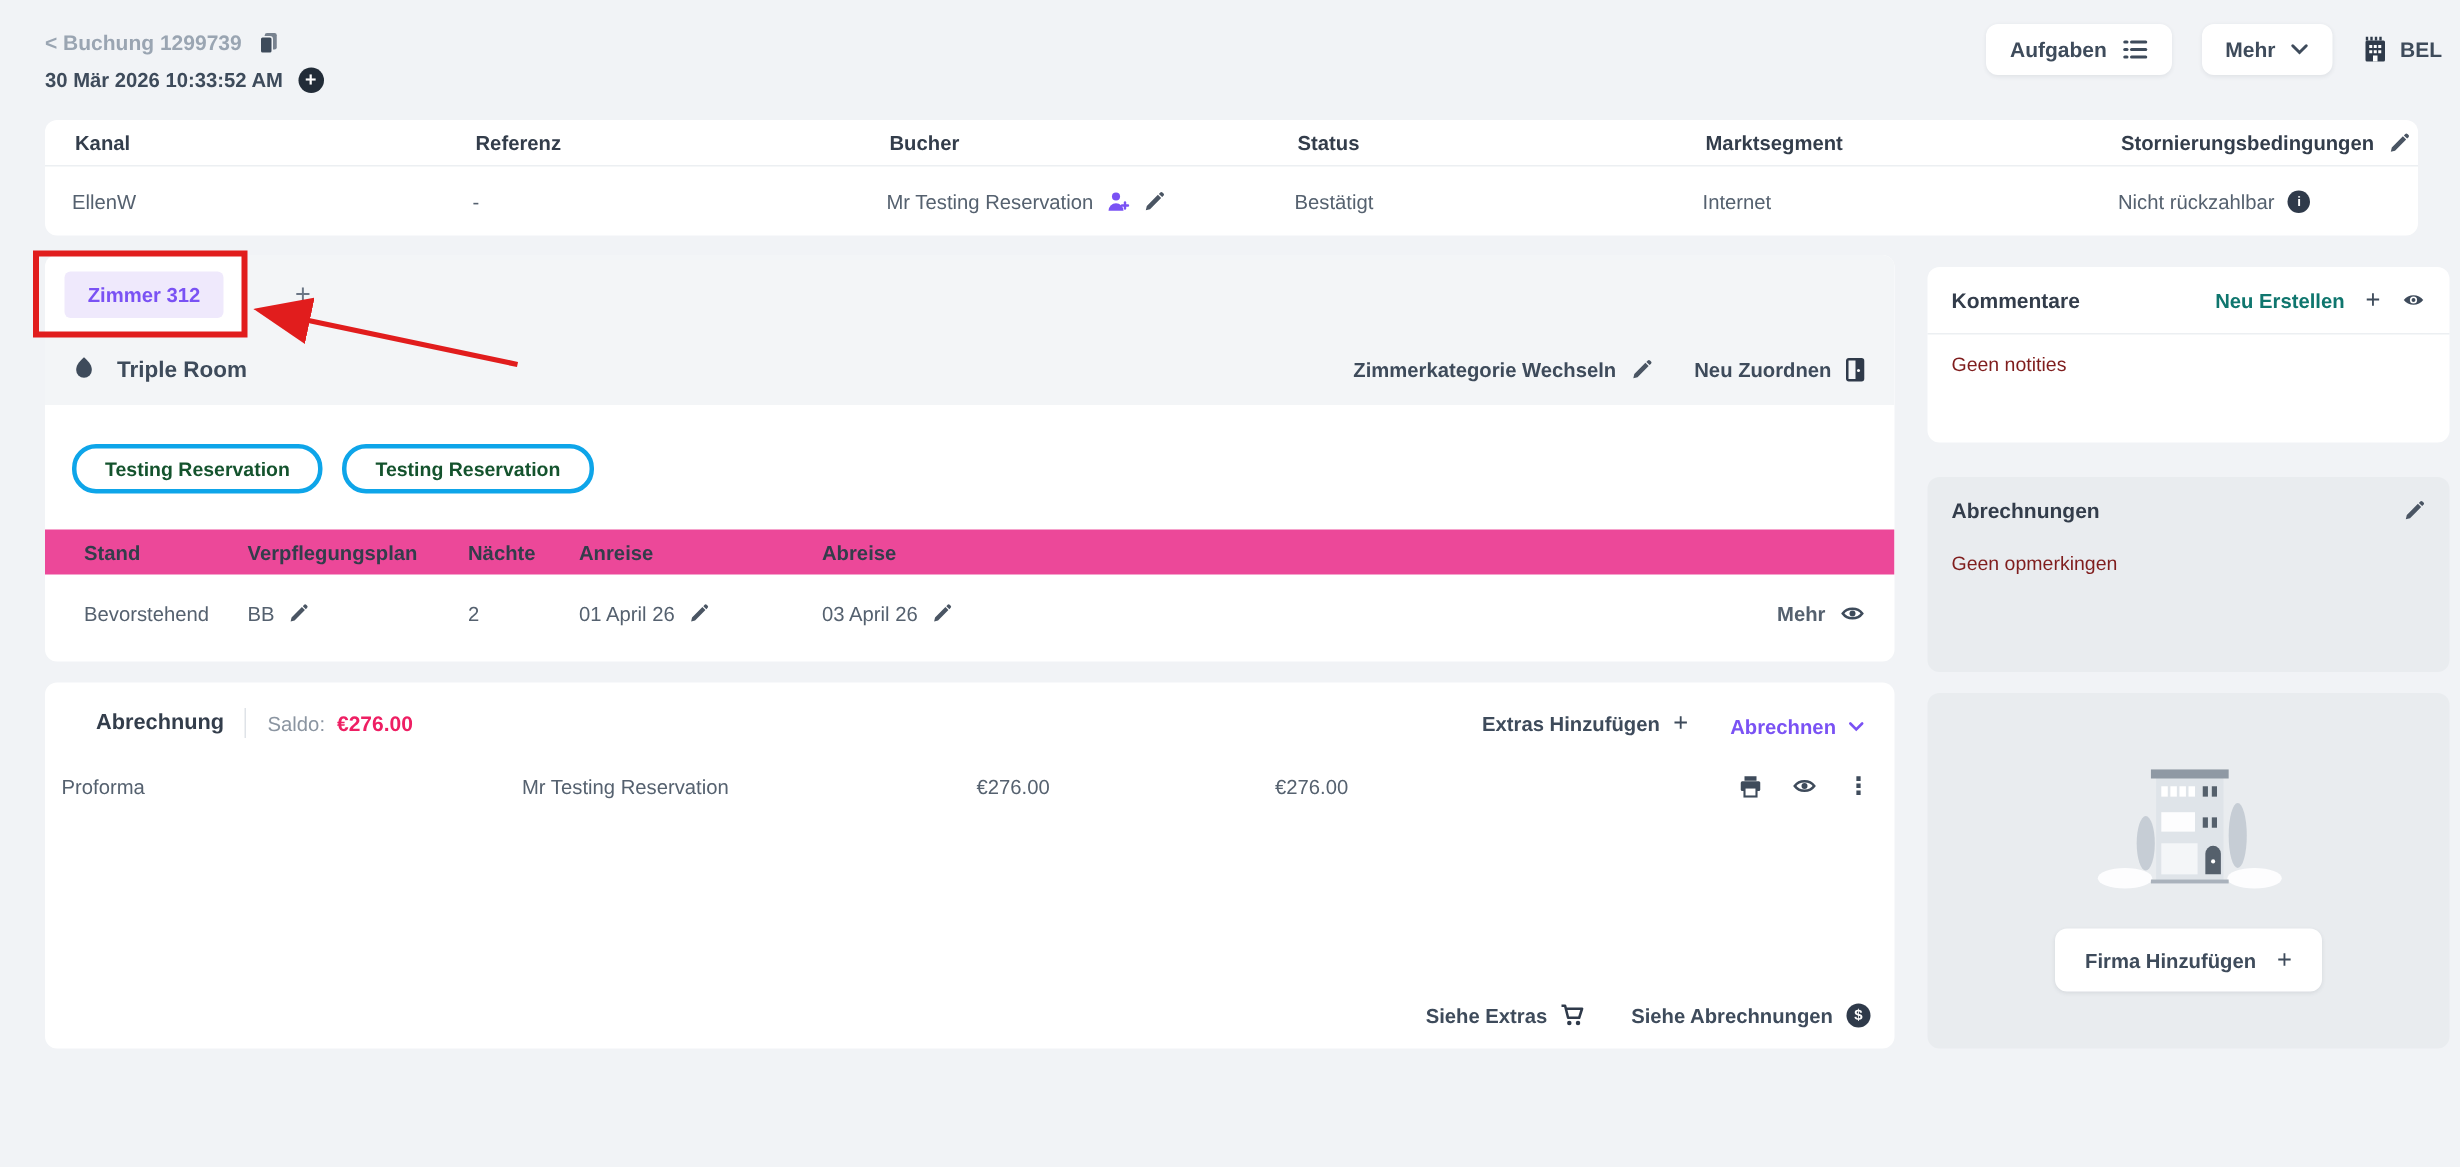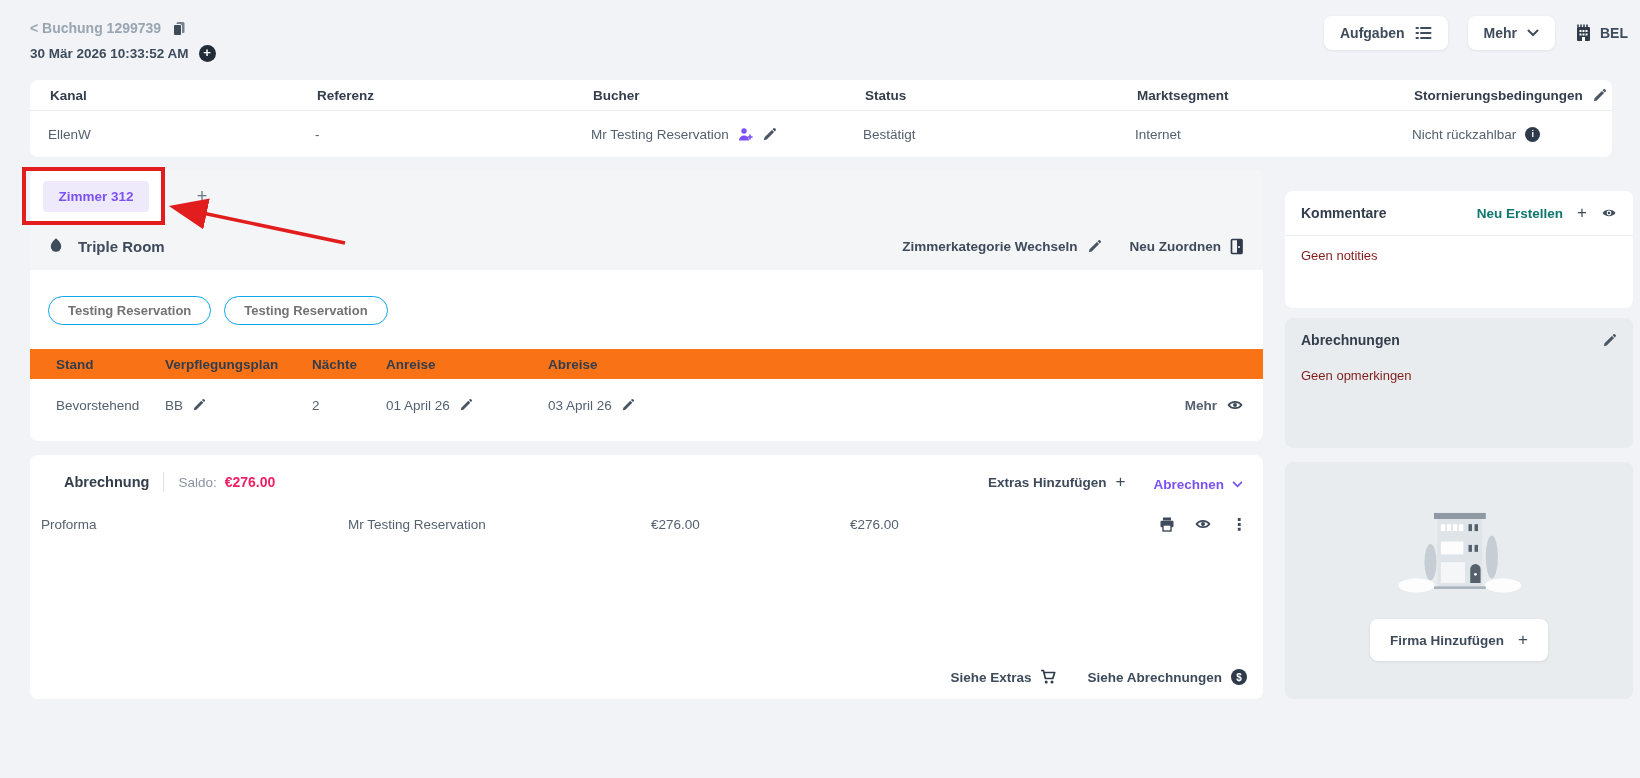--- a/index.html
+++ b/index.html
@@ -66,26 +66,26 @@
   .add-tab {
     position:absolute; left:148px; top:0; width:48px; height:52px; display:flex;
     align-items:center; justify-content:center; color:#6b7685; font-size:18px; cursor:pointer;
   }
   .room-header { height:48px; background:#f3f5f7; display:flex; align-items:center; padding:0 18px; gap:14px; }
   .room-name { font-size:15px; font-weight:700; color:#3e4b5b; }
   .room-actions { margin-left:auto; display:flex; align-items:center; gap:28px; }
   .action-link { display:flex; align-items:center; gap:9px; font-size:13.5px; font-weight:600; color:#3e4b5b; cursor:pointer; }
   .pills-row { display:flex; gap:13px; padding:26px 18px 0; }
   .guest-pill {
-    border:1px solid #0ea5e9; border-radius:16px; padding:6px 19px; font-size:13px;
-    font-weight:600; color:#737373; background:#fff; cursor:pointer;
+    border:3px solid #0ea5e9; border-radius:16px; padding:6px 19px; font-size:13px;
+    font-weight:600; color:#14532d; background:#fff; cursor:pointer;
   }
   .stay-head, .stay-row { display:grid; grid-template-columns:109px 147px 74px 162px 180px 1fr;
     align-items:center; padding:0 20px 0 26px; }
-  .stay-head { height:30px; background:#f97316; margin-top:24px; }
+  .stay-head { height:30px; background:#ec4899; margin-top:24px; }
   .stay-head .cell { font-size:13.5px; font-weight:700; color:#333d4b; }
   .stay-row { height:52px; }
   .stay-row .cell { font-size:13.5px; color:#55616f; }
   .mehr-cell { display:flex; justify-content:flex-end; align-items:center; gap:10px;
     font-size:13.5px; font-weight:600; color:#3e4b5b; cursor:pointer; }
 
   
   .billing-panel {
     position:absolute; left:30px; top:455px; width:1233px; height:244px;
     background:#fff; border-radius:8px;
@@ -102,21 +102,21 @@
     align-items:center; padding:0 16px 0 11px; }
   .bill-head { height:26px; border-bottom:1px solid #e8ebee; }
   .bill-head .cell { font-size:13.5px; font-weight:700; color:#333d4b; }
   .bill-row { height:38px; }
   .bill-row .cell { font-size:13.5px; color:#55616f; }
   .row-icons { display:flex; align-items:center; gap:20px; }
   .billing-footer { position:absolute; right:16px; bottom:14px; display:flex; align-items:center; gap:30px; }
 
   
   .card { position:absolute; left:1285px; width:348px; border-radius:8px; }
-  .comments-card { top:191px; height:117px; background:#fff; }
+  .comments-card { top:178px; height:117px; background:#fff; }
   .card-header { display:flex; align-items:center; padding:12px 16px; }
   .card-title { font-size:14px; font-weight:700; color:#333d4b; }
   .card-header-right { margin-left:auto; display:flex; align-items:center; gap:14px; }
   .create-label { font-size:13.5px; font-weight:700; color:#0f766e; cursor:pointer; }
   .comments-card .card-header { border-bottom:1px solid #eceff2; }
   .card-empty { padding:12px 16px; font-size:13px; color:#7f1d1d; }
   .remarks-card { top:318px; height:130px; background:#e9ecef; }
   .remarks-card .card-header { padding:14px 16px 8px; }
   .company-card { top:462px; height:237px; background:#e9ecef; display:flex; flex-direction:column; align-items:center; }
   .company-illustration { margin-top:38px; }

